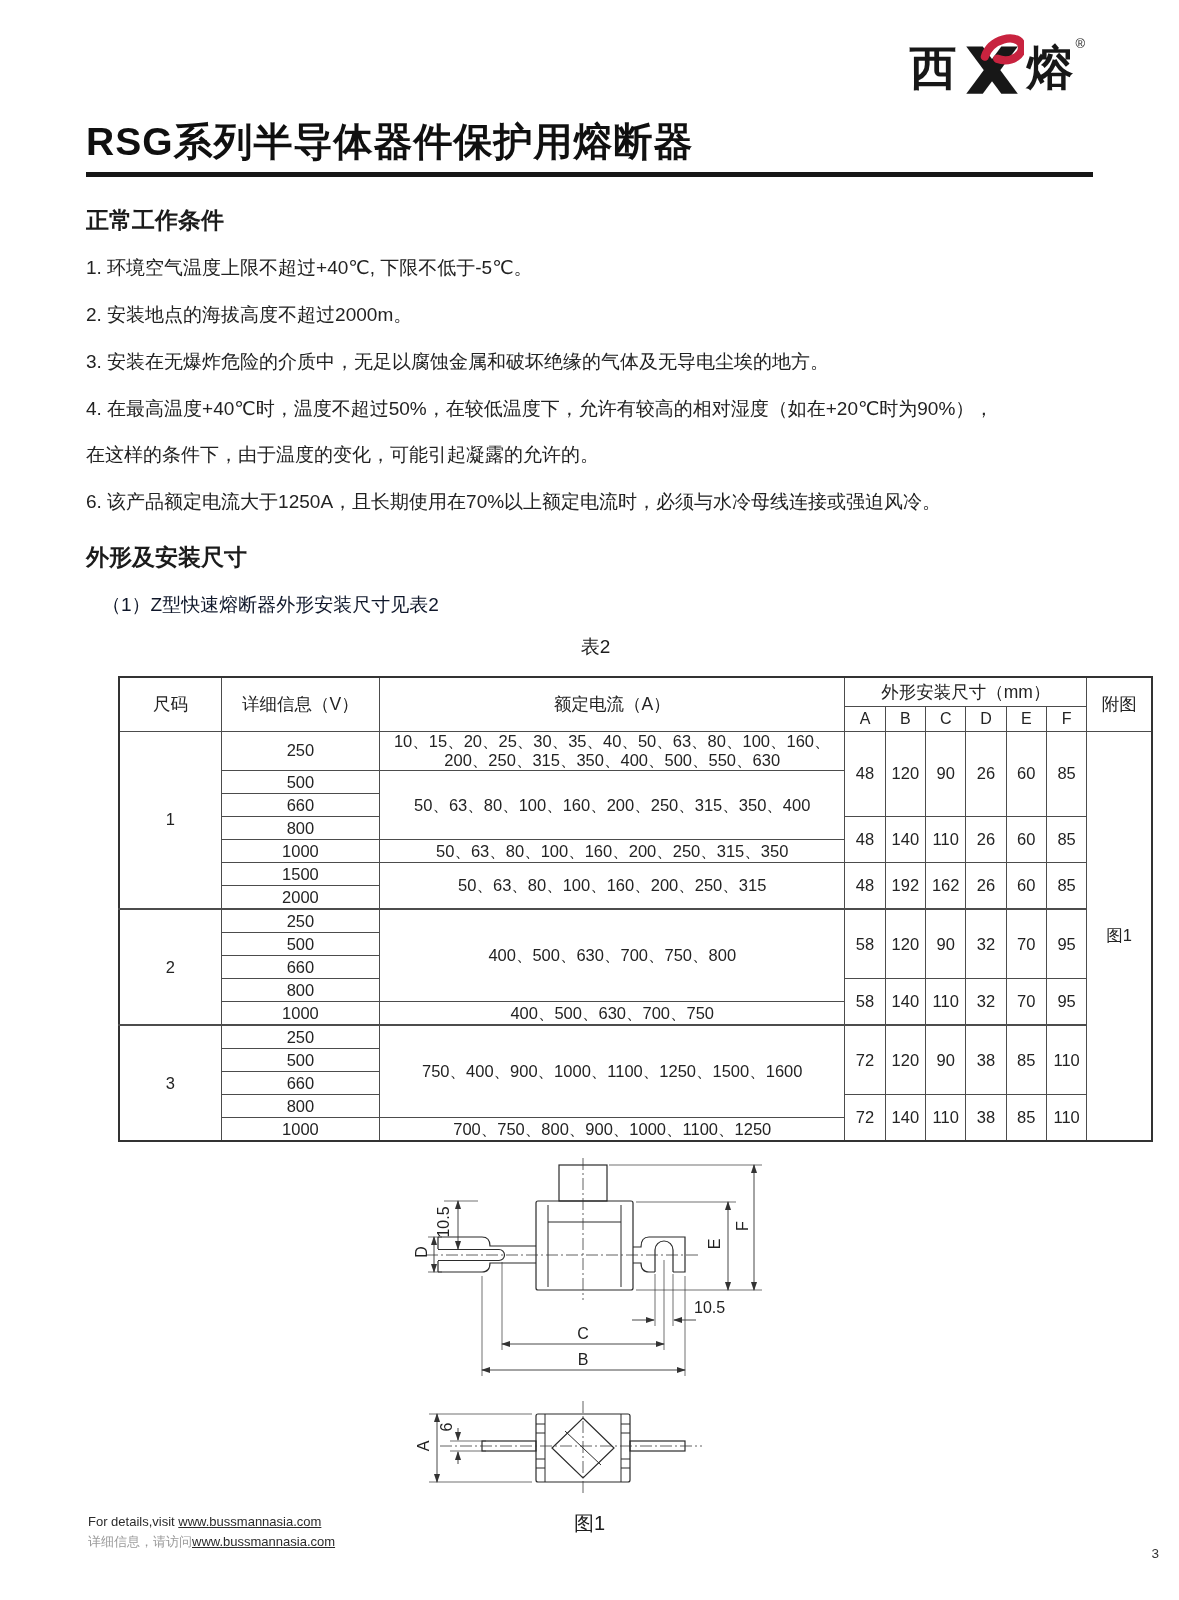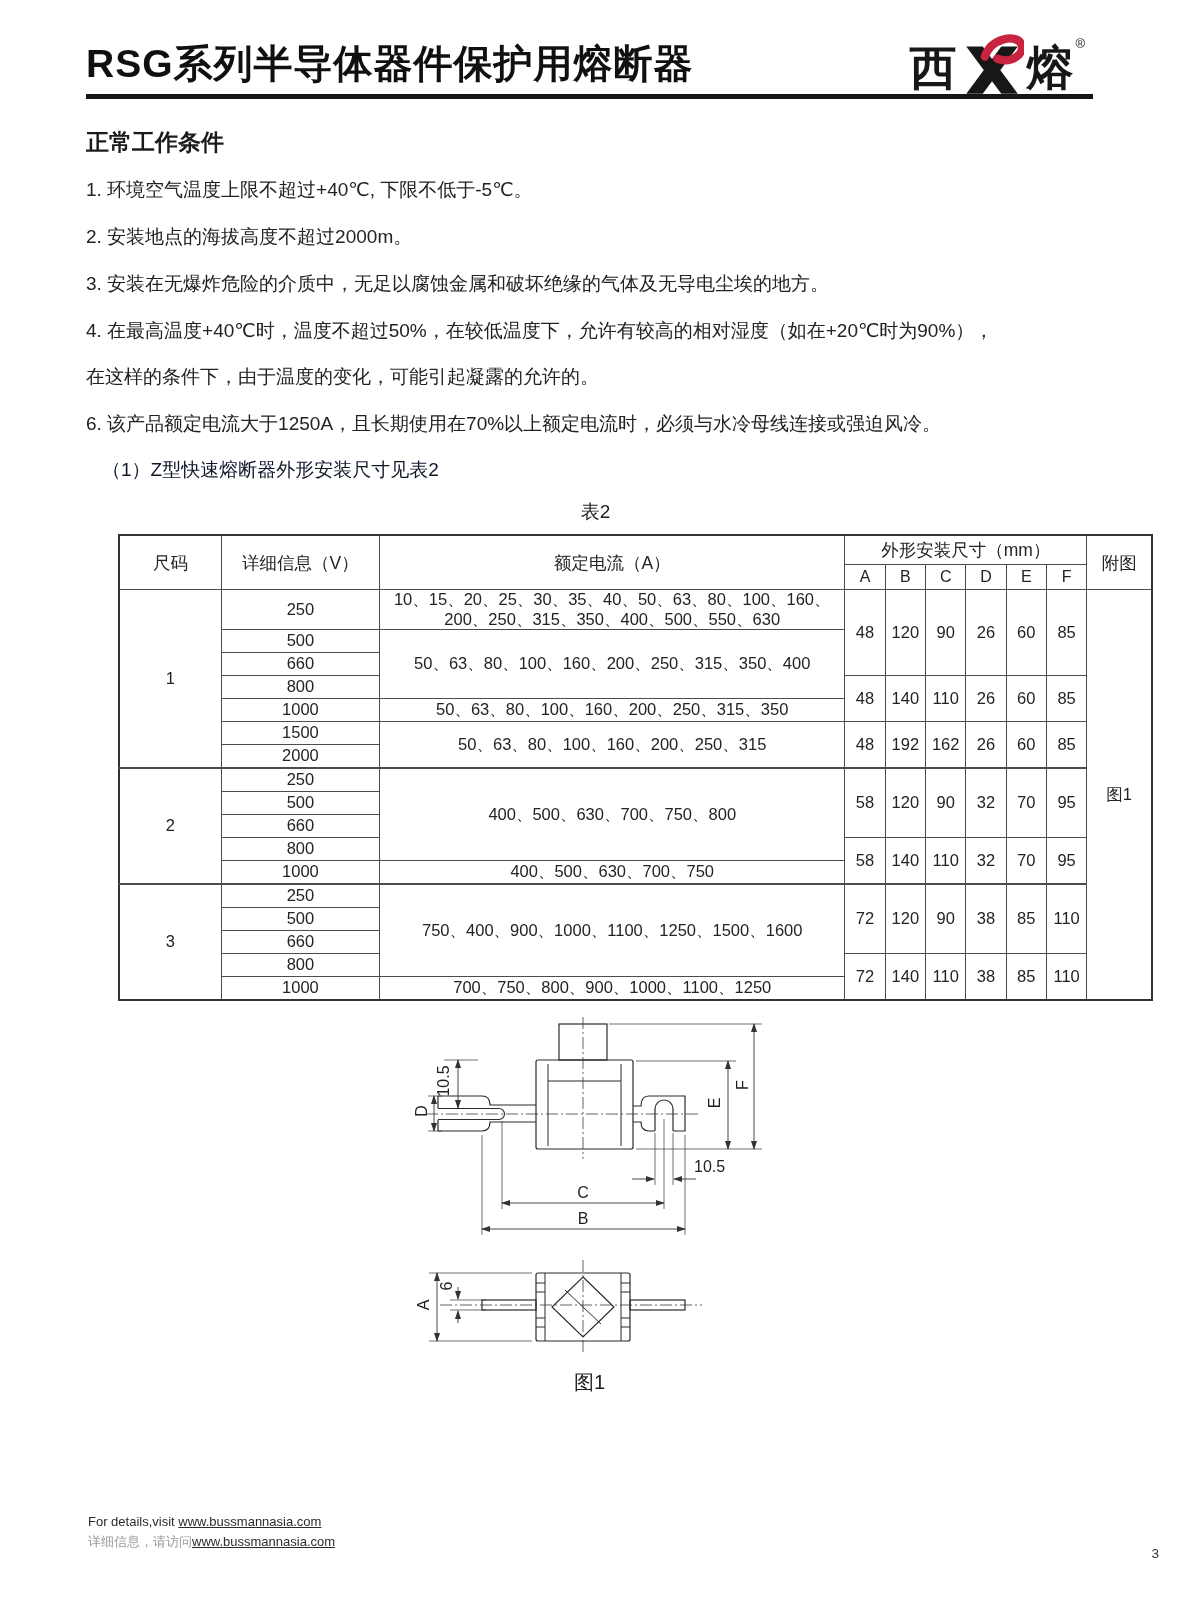--- a/index.html
+++ b/index.html
@@ -6,31 +6,31 @@
   .page{position:relative;width:1179px;height:1600px;margin:0 auto;background:#ffffff;
         font-family:"Liberation Sans","DejaVu Sans",sans-serif;color:#1d1d1d;overflow:hidden;}
   .content{padding:0 86px;}
 
   
   .logo{position:absolute;top:34px;right:94px;display:flex;align-items:center;gap:2px;}
   .logo .han{font-size:47px;font-weight:900;color:#171717;line-height:1;}
   .logo .reg{font-size:13px;color:#1a1a1a;align-self:flex-start;margin-top:2px;}
 
   
-  .title{padding-top:42px;font-size:39px;font-weight:700;letter-spacing:1px;color:#101010;line-height:1.15;}
+  .title{padding-top:120px;font-size:39px;font-weight:700;letter-spacing:1px;color:#101010;line-height:1.15;}
   .rule{height:5px;background:#161616;margin-top:7px;}
 
   h2.sec{font-size:23px;font-weight:600;color:#1b1b1b;margin:30px 0 0 0;line-height:1.15;}
   h2.sec.first{}
   p.item{font-size:19px;margin:24px 0 0 0;line-height:1.2;color:#222;}
 
   .subtitle{font-size:19px;margin:21px 0 0 16px;color:#0f172a;}
 
   .tablewrap{width:955px;margin:16px 0 0 32px;}
-  .tcaption{text-align:center;font-size:19px;color:#1d1d1d;margin-bottom:9px;}
+  .tcaption{text-align:center;font-size:19px;color:#1d1d1d;margin-bottom:16px;}
 
   table.spec{width:1035px;border-collapse:collapse;table-layout:fixed;}
   table.spec th,table.spec td{border:1px solid #4c4c4c;color:#232323;}
   table.spec{border:2.5px solid #333;}
   table.spec th{font-weight:400;font-size:17.5px;padding:2px 2px;}
   table.spec th.sub{font-size:16px;height:24px;padding:0;}
   table.spec td{font-size:16.5px;height:22px;padding:0 4px;line-height:1.18;text-align:center;}
   td.c-curr{text-align:left;}
   thead th{border-bottom-width:2.5px;}
   tr.grp td{border-top-width:2.5px;}
@@ -74,20 +74,21 @@
     <div class="rule"></div>
 
     <h2 class="sec first">正常工作条件</h2>
     <p class="item">1. 环境空气温度上限不超过+40℃, 下限不低于-5℃。</p>
     <p class="item">2. 安装地点的海拔高度不超过2000m。</p>
     <p class="item">3. 安装在无爆炸危险的介质中，无足以腐蚀金属和破坏绝缘的气体及无导电尘埃的地方。</p>
     <p class="item">4. 在最高温度+40℃时，温度不超过50%，在较低温度下，允许有较高的相对湿度（如在+20℃时为90%），</p>
     <p class="item">在这样的条件下，由于温度的变化，可能引起凝露的允许的。</p>
     <p class="item">6. 该产品额定电流大于1250A，且长期使用在70%以上额定电流时，必须与水冷母线连接或强迫风冷。</p>
 
+    <h2 class="sec">外形及安装尺寸</h2>
     <div class="subtitle">（1）Z型快速熔断器外形安装尺寸见表2</div>
 
     <div class="tablewrap">
       <div class="tcaption">表2</div>
       <table class="spec">
         <colgroup>
           <col class="c1">
             <col class="c2">
             <col class="c3">
           <col class="cd">

